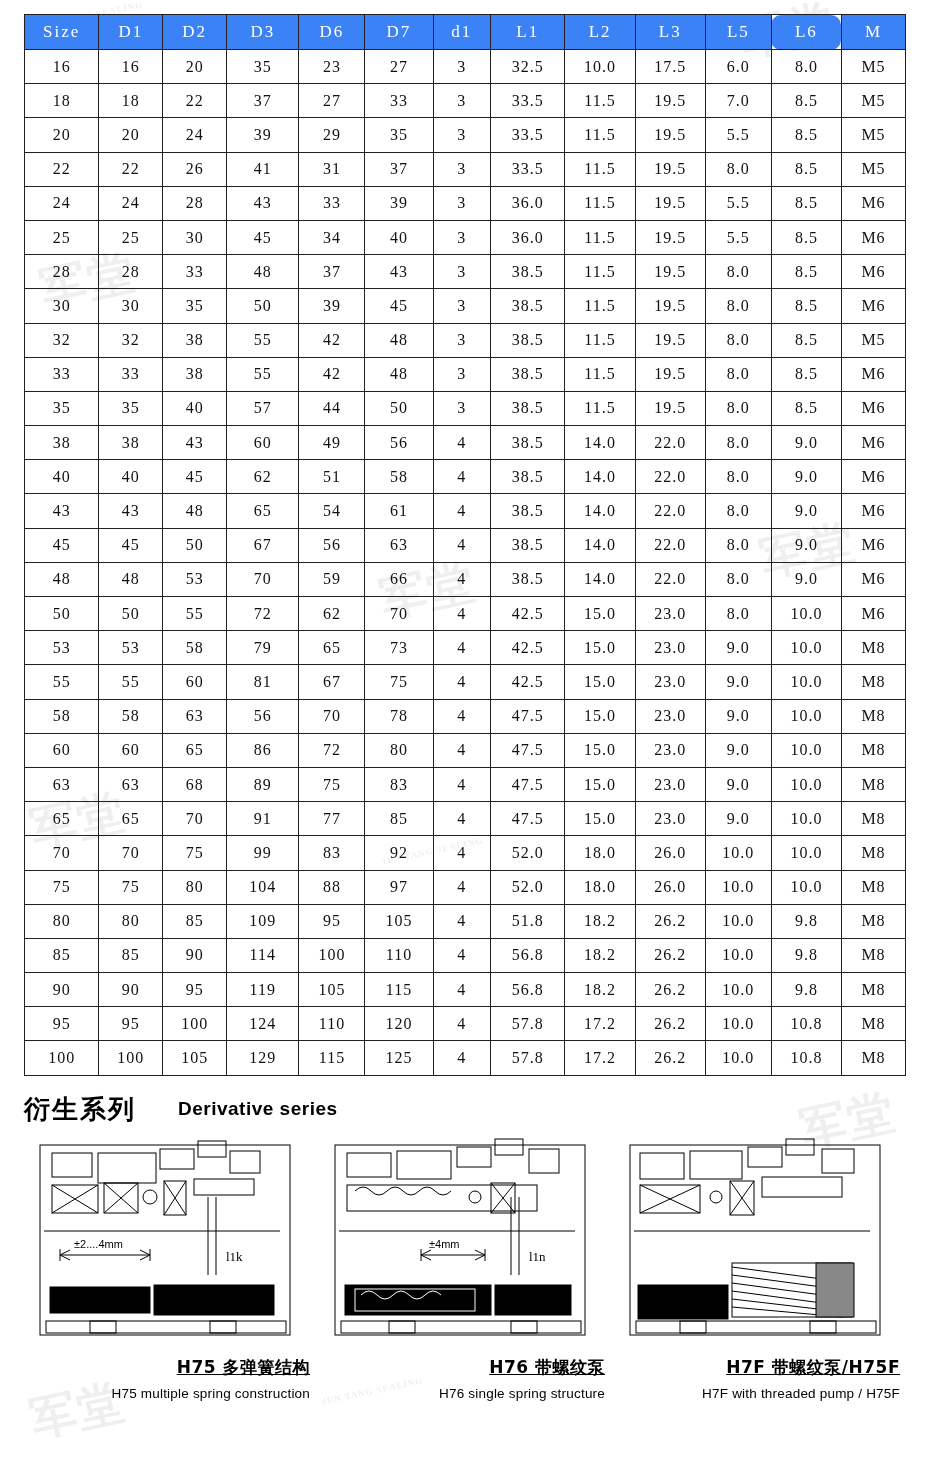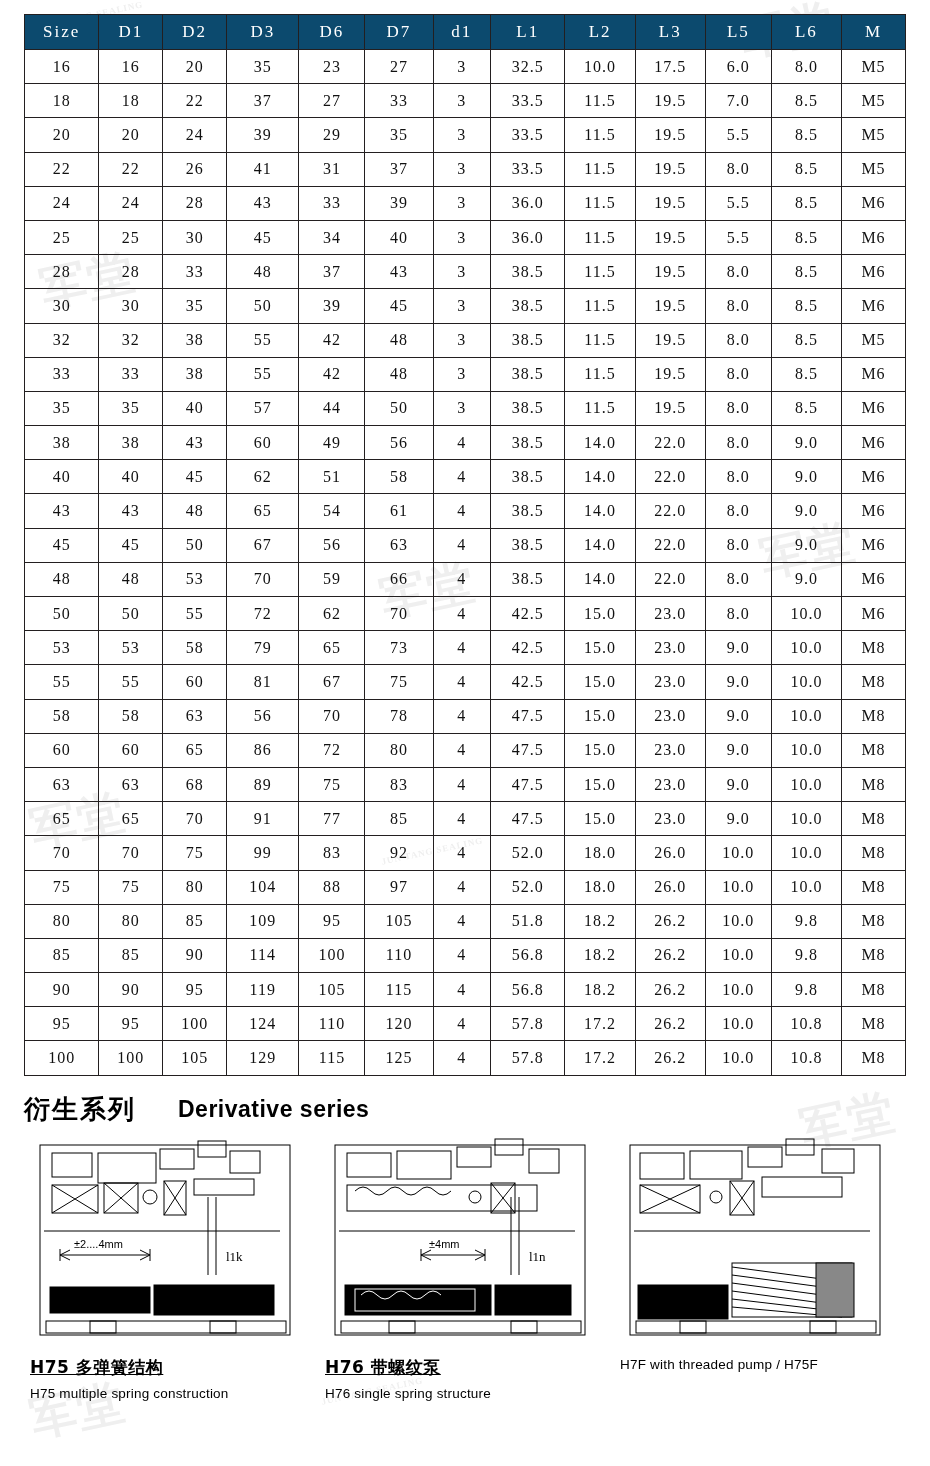--- a/index.html
+++ b/index.html
@@ -46,21 +46,21 @@
     border: 1px solid #231f20;
     text-align: center;
     font-size: 16px;
     height: 33.2px;
     padding: 0;
     font-family: "Liberation Serif", serif;
     letter-spacing: 1px;
     background: transparent;
   }
   table.spec thead th {
-    background: #0c4a6e;
+    background: #3b82f6;
     color: #ffffff;
     font-size: 17px;
     height: 34px;
     font-weight: normal;
     letter-spacing: 2px;
   }
   table.spec tbody td {
     color: #111;
   }
 
@@ -74,38 +74,38 @@
     align-items: center;
     gap: 42px;
   }
   .deriv-cn {
     font-size: 26px;
     font-weight: bold;
     font-family: "DejaVu Sans", sans-serif;
     letter-spacing: 2px;
   }
   .deriv-en {
-    font-size: 23px;
+    font-size: 19px;
     font-weight: bold;
     font-family: "Liberation Sans", sans-serif;
     letter-spacing: 0.5px;
   }
 
   
   .figs {
     position: relative;
     z-index: 2;
     display: flex;
     justify-content: space-between;
     padding: 8px 30px 0 30px;
     box-sizing: border-box;
   }
   .fig {
     width: 280px;
-    text-align: left;
+    text-align: right;
   }
   .fig-art {
     height: 215px;
     width: 280px;
     position: relative;
   }
   .fig-cap-cn {
     font-size: 17px;
     font-weight: bold;
     font-family: "DejaVu Sans", sans-serif;
@@ -164,21 +164,21 @@
           <th style="width: 60px;">D1</th>
           <th style="width: 60px;">D2</th>
           <th style="width: 68px;">D3</th>
           <th style="width: 62px;">D6</th>
           <th style="width: 64px;">D7</th>
           <th style="width: 54px;">d1</th>
           <th style="width: 70px;">L1</th>
           <th style="width: 66px;">L2</th>
           <th style="width: 66px;">L3</th>
           <th style="width: 62px;">L5</th>
-          <th style="width: 66px;">L6</th>
+          <th style="width: 66px; border-radius: 10px;">L6</th>
           <th style="width: 60px;">M</th>
         </tr>
     </thead>
     <tbody id="tbody">
         <tr>
           <td>16</td>
           <td>16</td>
           <td>20</td>
           <td>35</td>
           <td>23</td>
@@ -735,16 +735,17 @@
           <rect x="18" y="150" width="90" height="34" fill="#000"></rect>
           <rect x="112" y="128" width="120" height="54"></rect>
           <path d="M112 132 l120 16 M112 140 l120 16 M112 148 l120 16 M112 156 l120 16 M112 164 l120 14 M112 172 l110 10"></path>
           <rect x="196" y="128" width="38" height="54" fill="#888"></rect>
           <rect x="16" y="186" width="240" height="12"></rect>
           <rect x="60" y="186" width="26" height="12"></rect>
           <rect x="190" y="186" width="26" height="12"></rect>
         </g>
       </svg>
     </div>
+    <div class="fig-cap-cn">H7F 带螺纹泵/H75F</div>
     <div class="fig-cap-en">H7F with threaded pump / H75F</div>
   </div>
 
 </div>
 
 </body></html>

